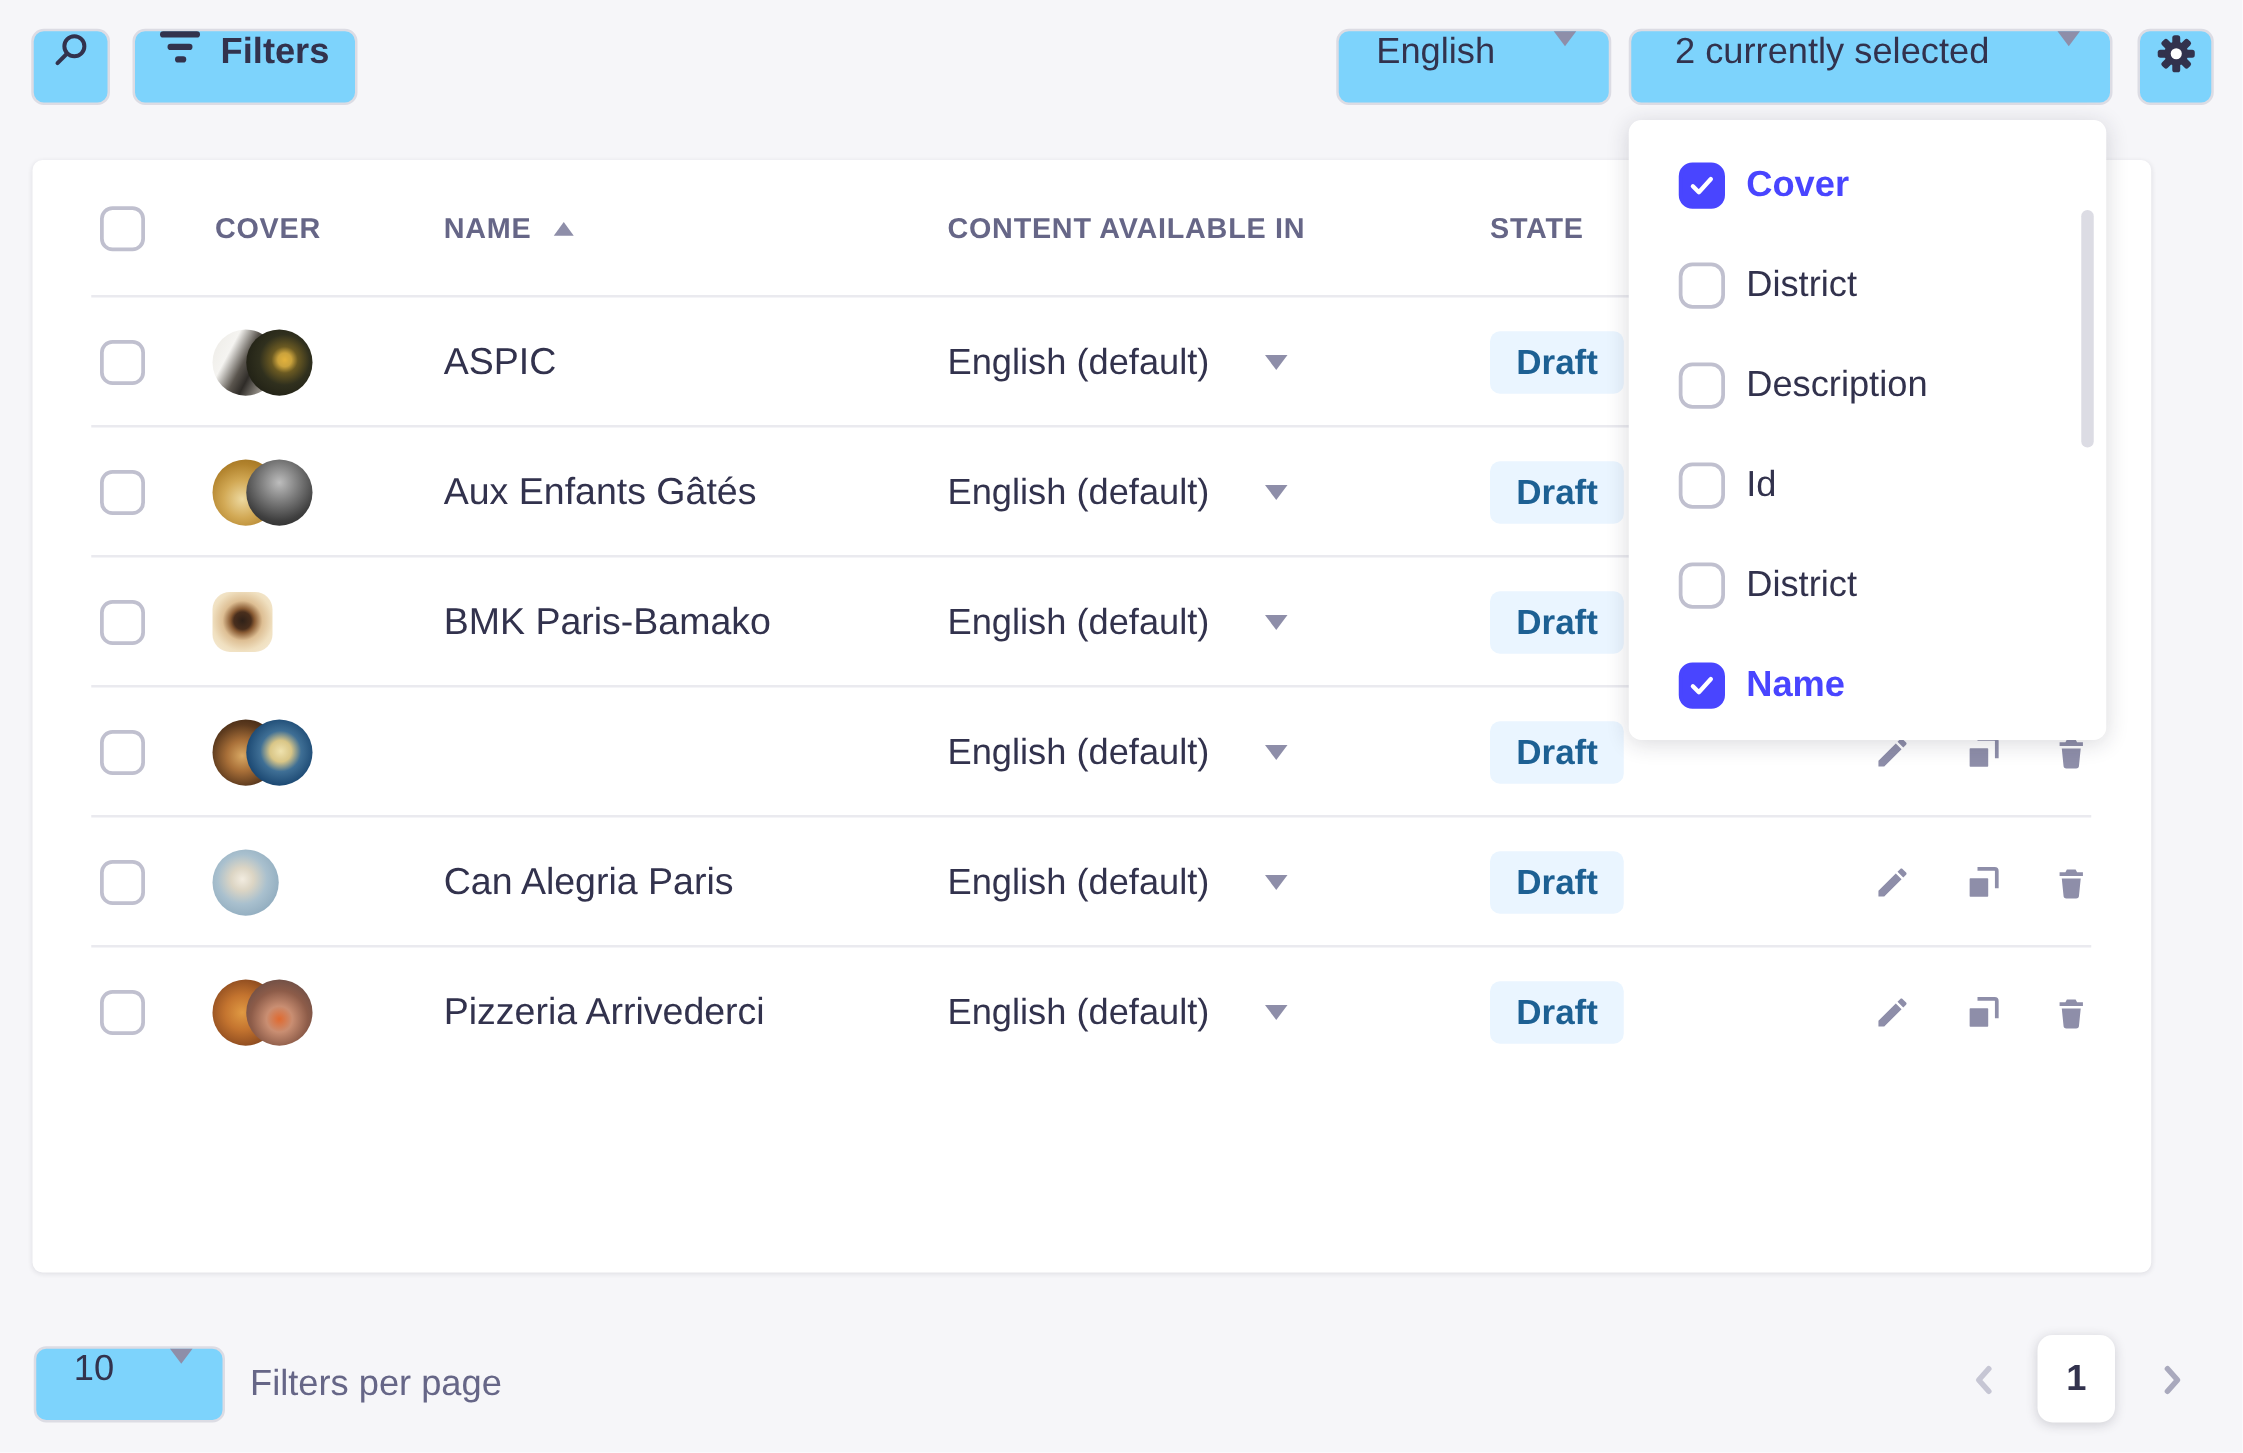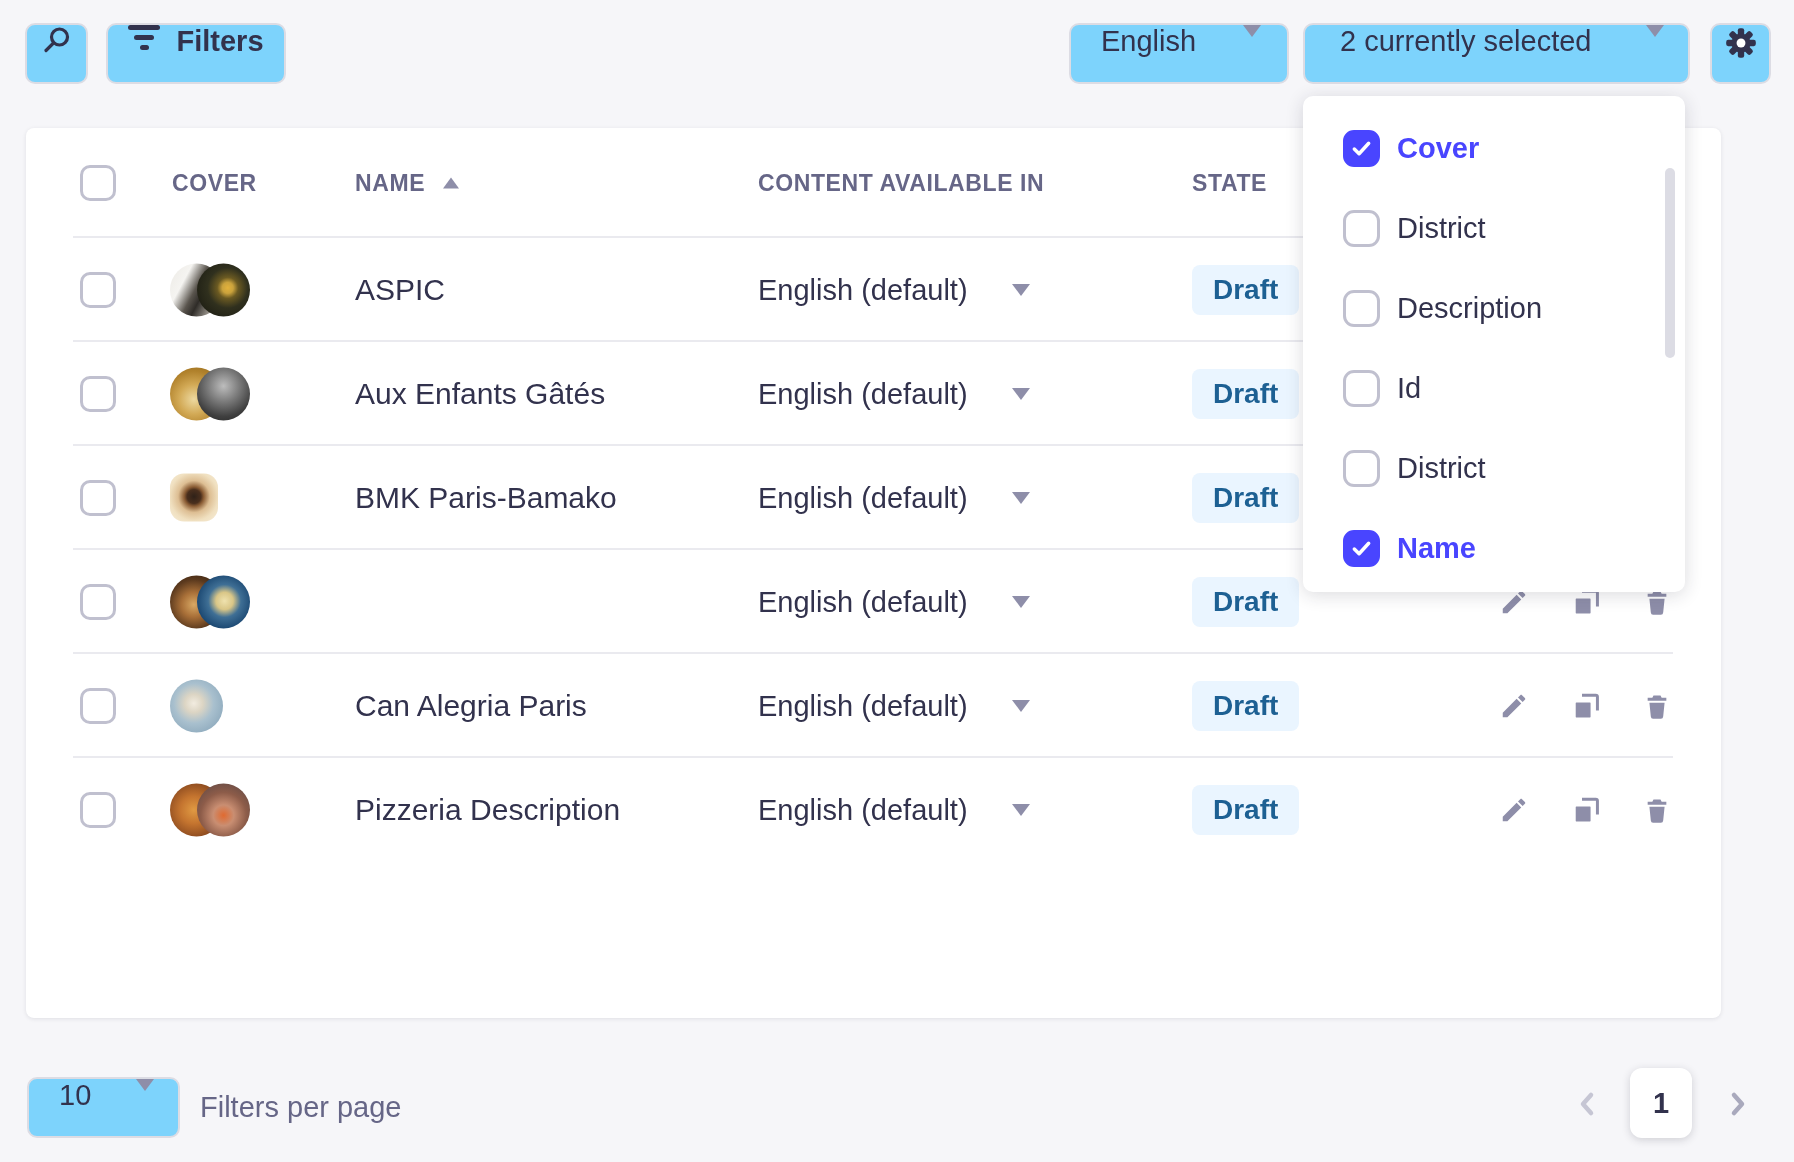--- a/index.html
+++ b/index.html
@@ -291,21 +291,21 @@
       </span>
     </div>
   </div>
 
   <div class="row">
     <span class="checkbox"></span>
     <div class="avatars">
           <div class="avatar av-pizzeria-1" style="left: 0px; z-index: 1;"></div>
           <div class="avatar av-pizzeria-2" style="left: 27px; z-index: 2;"></div>
         </div>
-    <div class="cell-name">Pizzeria Description</div>
+    <div class="cell-name">Pizzeria Arrivederci</div>
     <div class="cell-lang">
       <span class="lang-text">English (default)</span>
       <span class="caret-down"></span>
     </div>
     <span class="badge">Draft</span>
     <div class="actions">
       <span>
         <svg width="30" height="30" viewBox="0 0 24 24" fill="#8e8ea9">
               <path d="M3 17.3V21h3.7L17.8 9.9l-3.7-3.7L3 17.3zM20.7 7c.4-.4.4-1 0-1.4l-2.3-2.3c-.4-.4-1-.4-1.4 0l-1.8 1.8 3.7 3.7L20.7 7z"></path>
             </svg>

